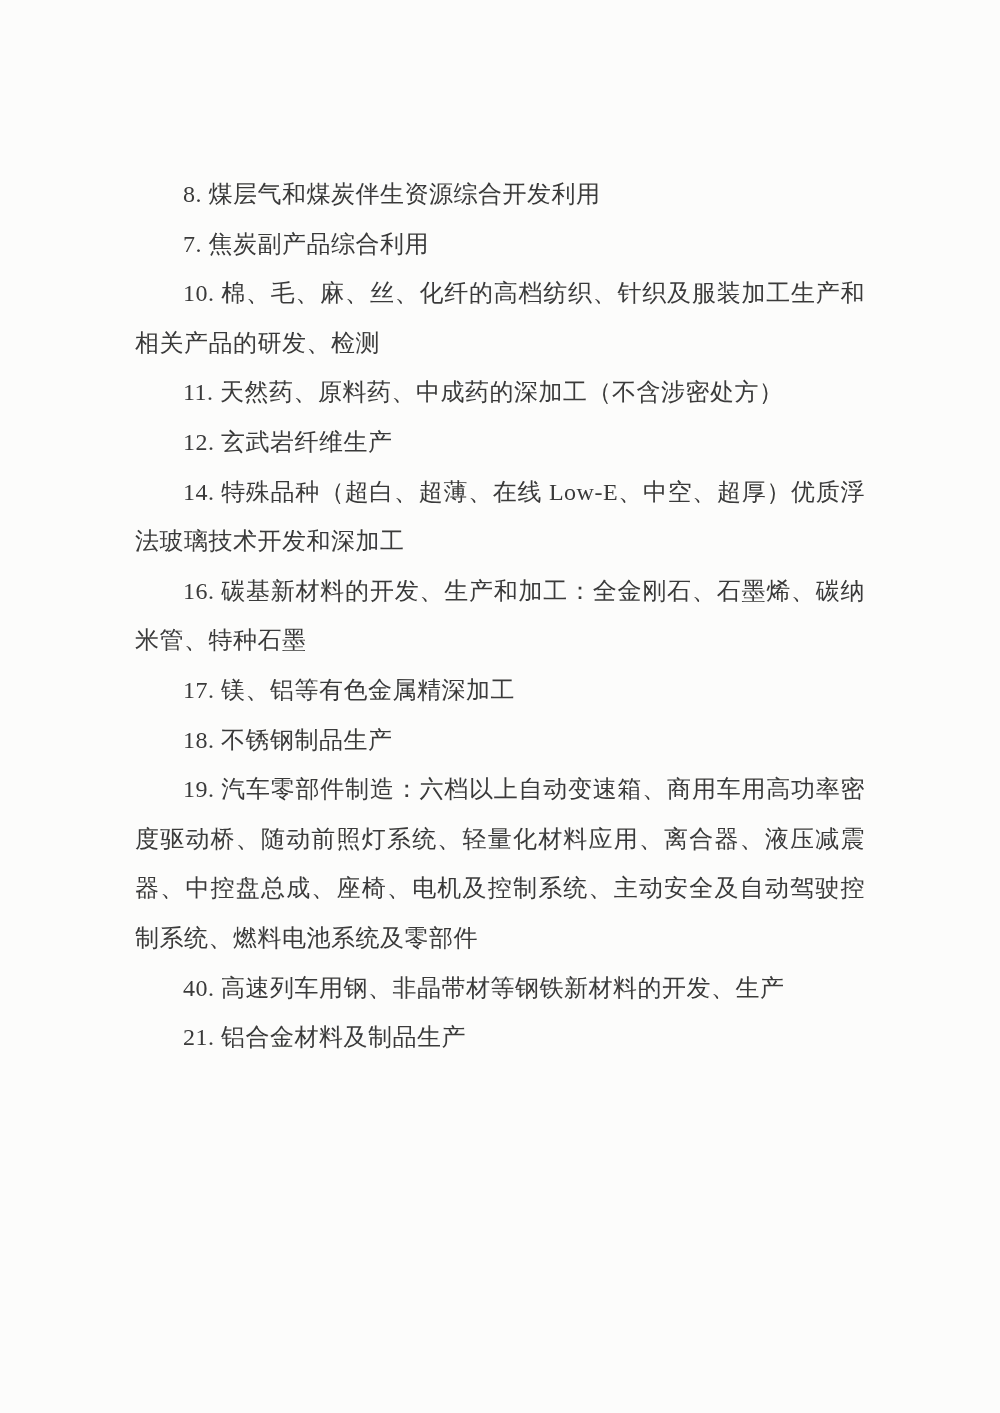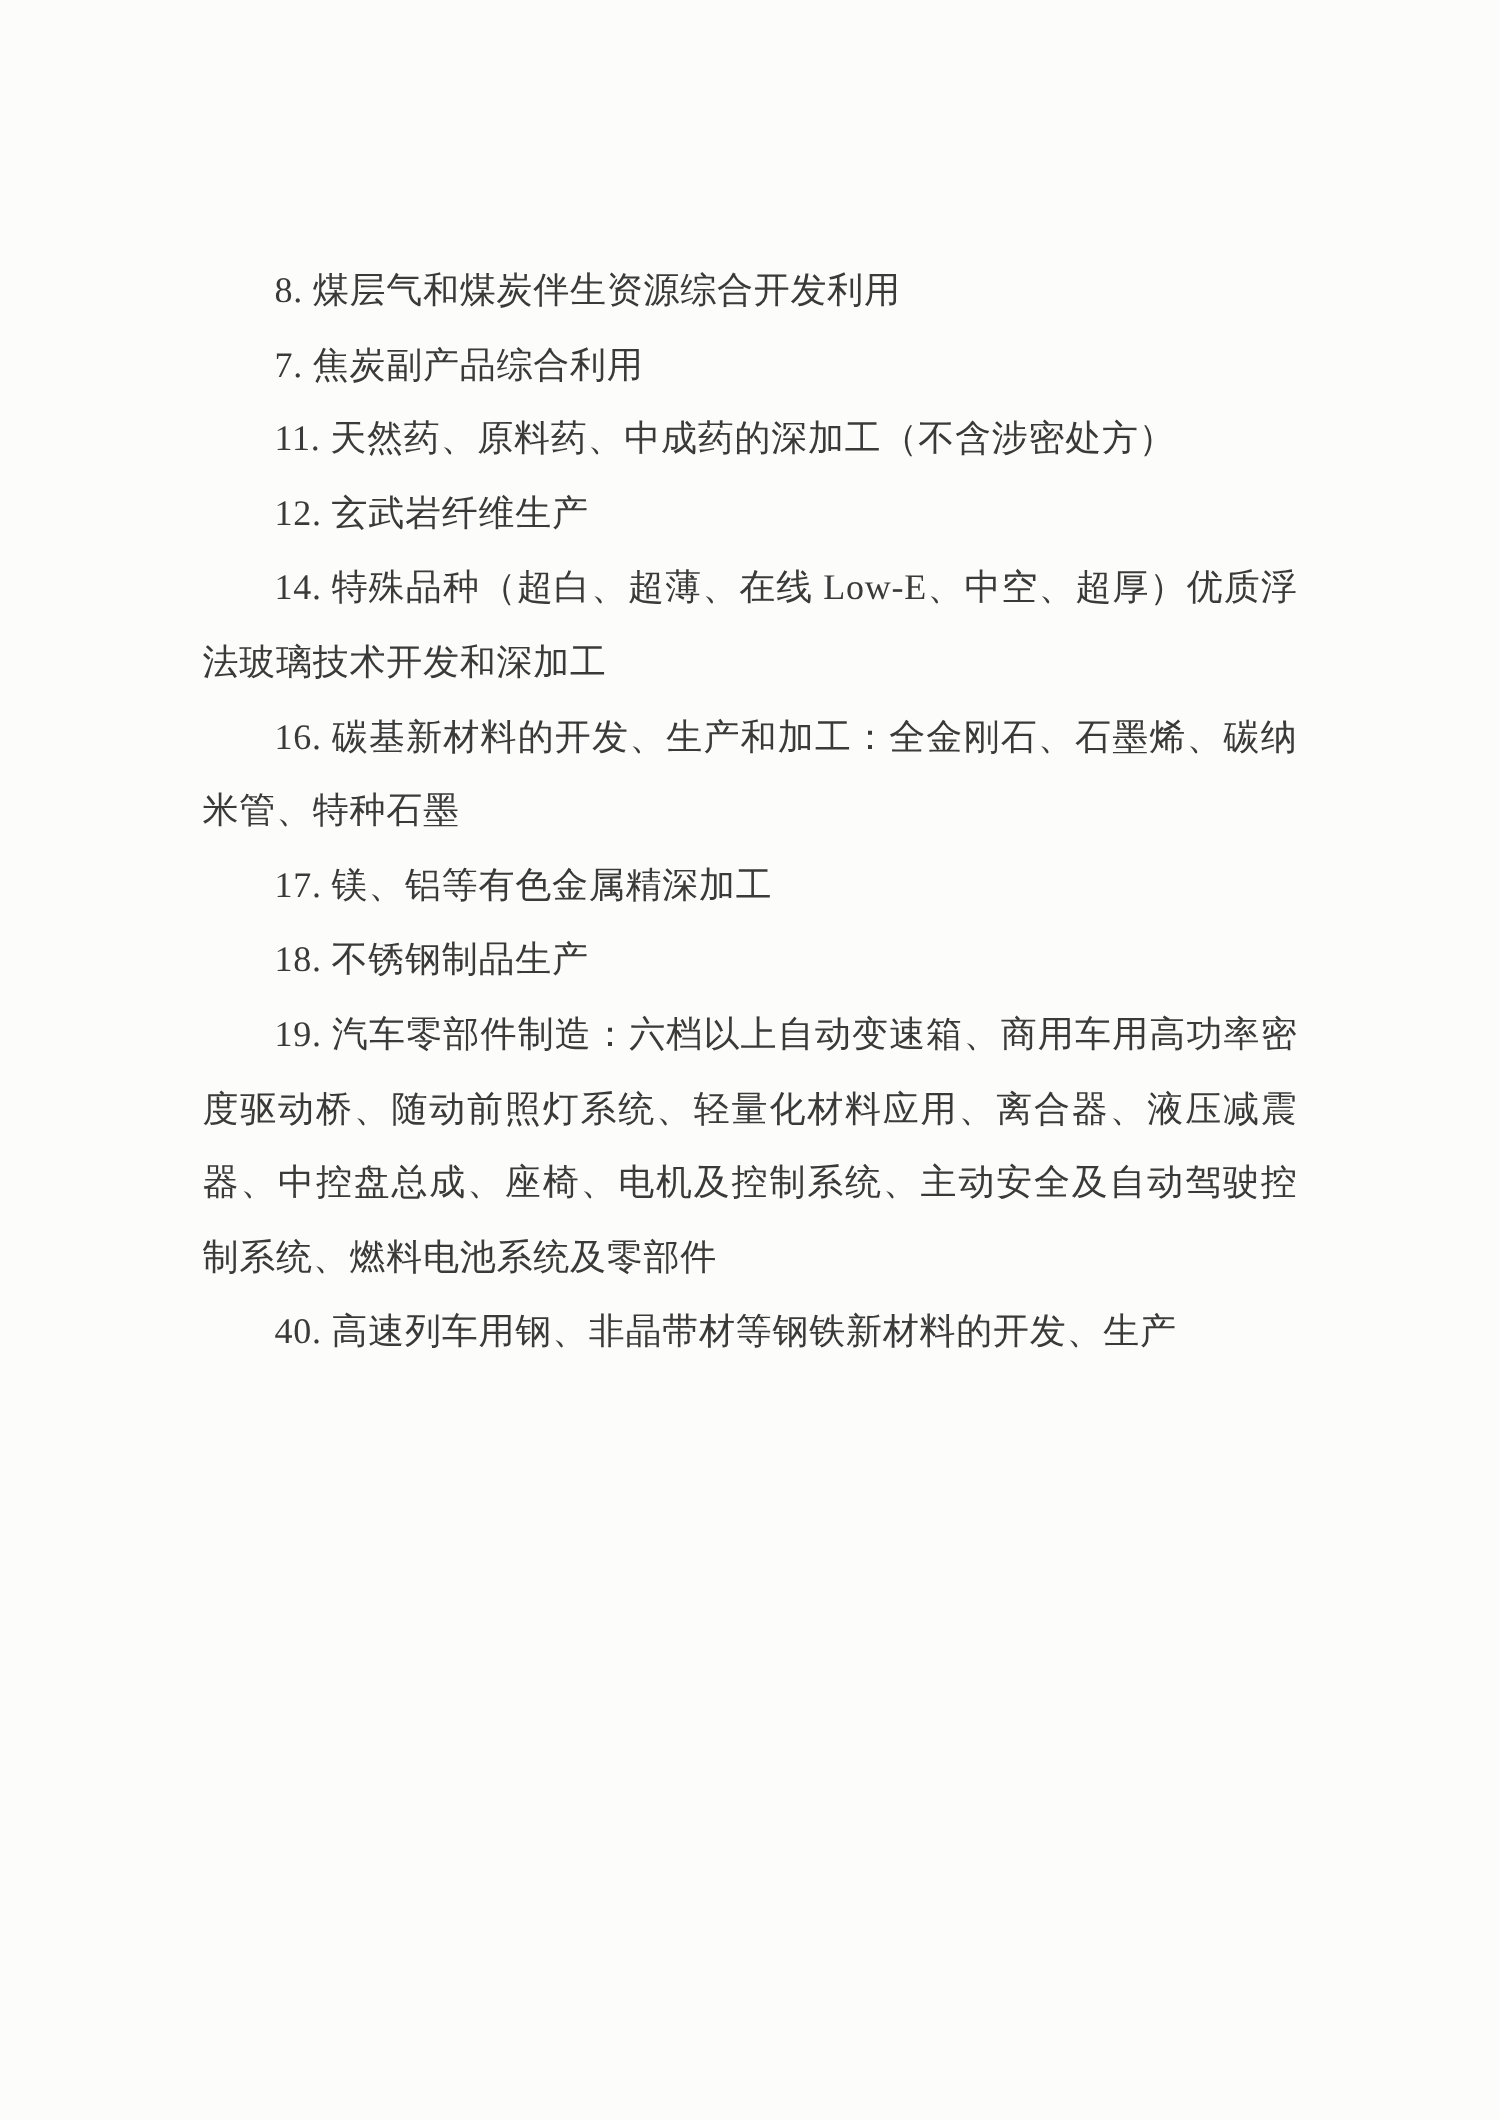--- a/index.html
+++ b/index.html
@@ -31,22 +31,24 @@
     text-indent: 2em;
   }
 </style>
 </head>
 <body style="background: rgb(252, 252, 251);">
 
 <div class="page">
   <div class="doc" style="color: rgb(58, 58, 58);">
       <p>8. 煤层气和煤炭伴生资源综合开发利用</p>
       <p>7. 焦炭副产品综合利用</p>
+      <p>10. 棉、毛、麻、丝、化纤的高档纺织、针织及服装加工生产和相关产品的研发、检测</p>
       <p>11. 天然药、原料药、中成药的深加工（不含涉密处方）</p>
       <p>12. 玄武岩纤维生产</p>
       <p>14. 特殊品种（超白、超薄、在线 Low-E、中空、超厚）优质浮法玻璃技术开发和深加工</p>
       <p>16. 碳基新材料的开发、生产和加工：全金刚石、石墨烯、碳纳米管、特种石墨</p>
       <p>17. 镁、铝等有色金属精深加工</p>
       <p>18. 不锈钢制品生产</p>
       <p>19. 汽车零部件制造：六档以上自动变速箱、商用车用高功率密度驱动桥、随动前照灯系统、轻量化材料应用、离合器、液压减震器、中控盘总成、座椅、电机及控制系统、主动安全及自动驾驶控制系统、燃料电池系统及零部件</p>
       <p>40. 高速列车用钢、非晶带材等钢铁新材料的开发、生产</p>
+      <p>21. 铝合金材料及制品生产</p>
     </div>
 </div>
 
 </body></html>

